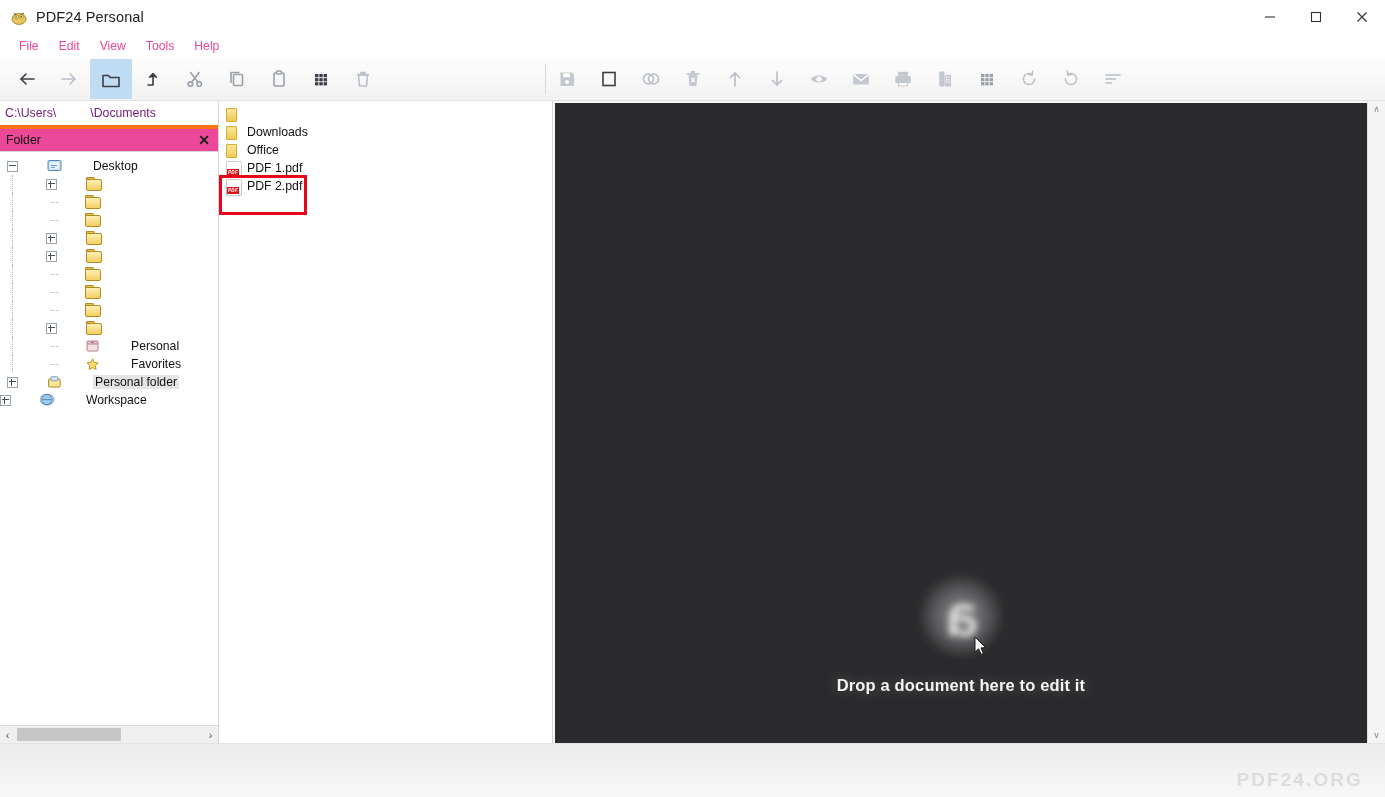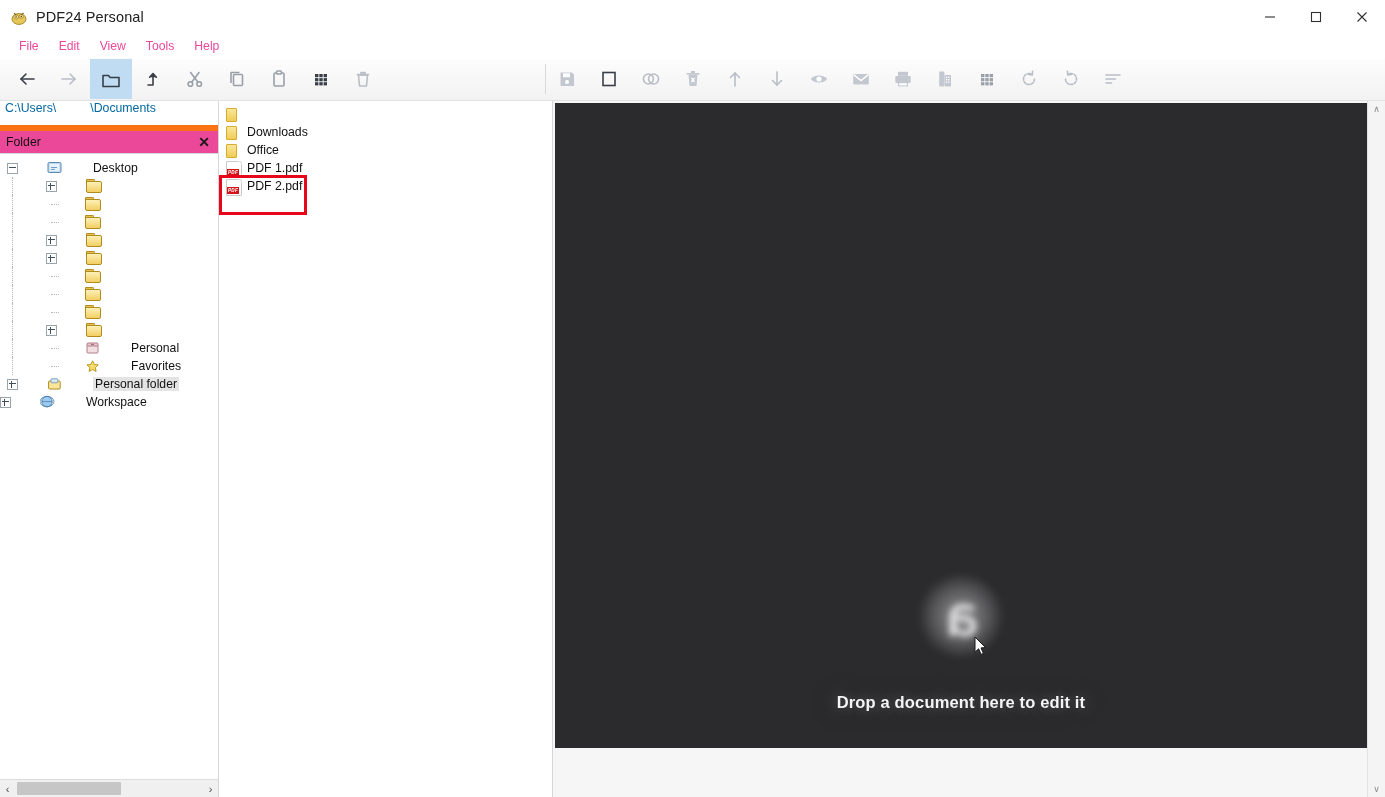--- a/index.html
+++ b/index.html
@@ -94,24 +94,24 @@
 
   
   .leftcol {
     width: 218px; min-width: 218px;
     display: flex; flex-direction: column;
     background: #ffffff;
     border-right: 1px solid #d6d6d8;
   }
   .pathbar {
     height: 24px; min-height: 24px;
-    display: flex; align-items: flex-start;
-    font-size: 12.3px; color: #0369a1;
+    display: flex; align-items: center;
+    font-size: 12.3px; color: #701a75;
     padding-left: 5px;
-    border-bottom: 6px solid #f97316;
+    border-bottom: 4px solid #f97316;
     background: #fff;
     white-space: nowrap;
   }
   .path-gap { display: inline-block; width: 34px; }
   .folderhdr {
     height: 22px; min-height: 22px;
     display: flex; align-items: center;
     border-bottom: 1px solid #d9d9db;
     background: #ec4899;
     padding: 0 6px 0 6px;
@@ -297,21 +297,21 @@
     color: #f2f2f3;
     font-size: 56px;
     line-height: 48px;
     font-family: "DejaVu Sans", sans-serif;
     font-weight: 400;
     text-align: center;
     transform: scaleX(-1);
     text-shadow: 0 0 6px rgba(255,255,255,.55);
   }
   .droptext {
-    margin-top: 29px;
+    margin-top: 12px;
     font-size: 16.5px;
     font-weight: bold;
     color: #f4f4f5;
     letter-spacing: .15px;
     filter: blur(.55px);
     text-shadow: 0 0 14px rgba(150,150,155,.55), 0 0 30px rgba(110,110,115,.4);
   }
   .cursor {
     position: absolute;
     left: 419px; top: 533px;
@@ -912,13 +912,16 @@
         </span>
       </div>
 
       <div class="vscroll">
         <span class="vs-arrow">∧</span>
         <span class="vs-arrow">∨</span>
       </div>
     </div>
   </div>
 
+  <div class="footer">
+    <span class="watermark">PDF24.ORG</span>
+  </div>
 </div>
 
 </body></html>

